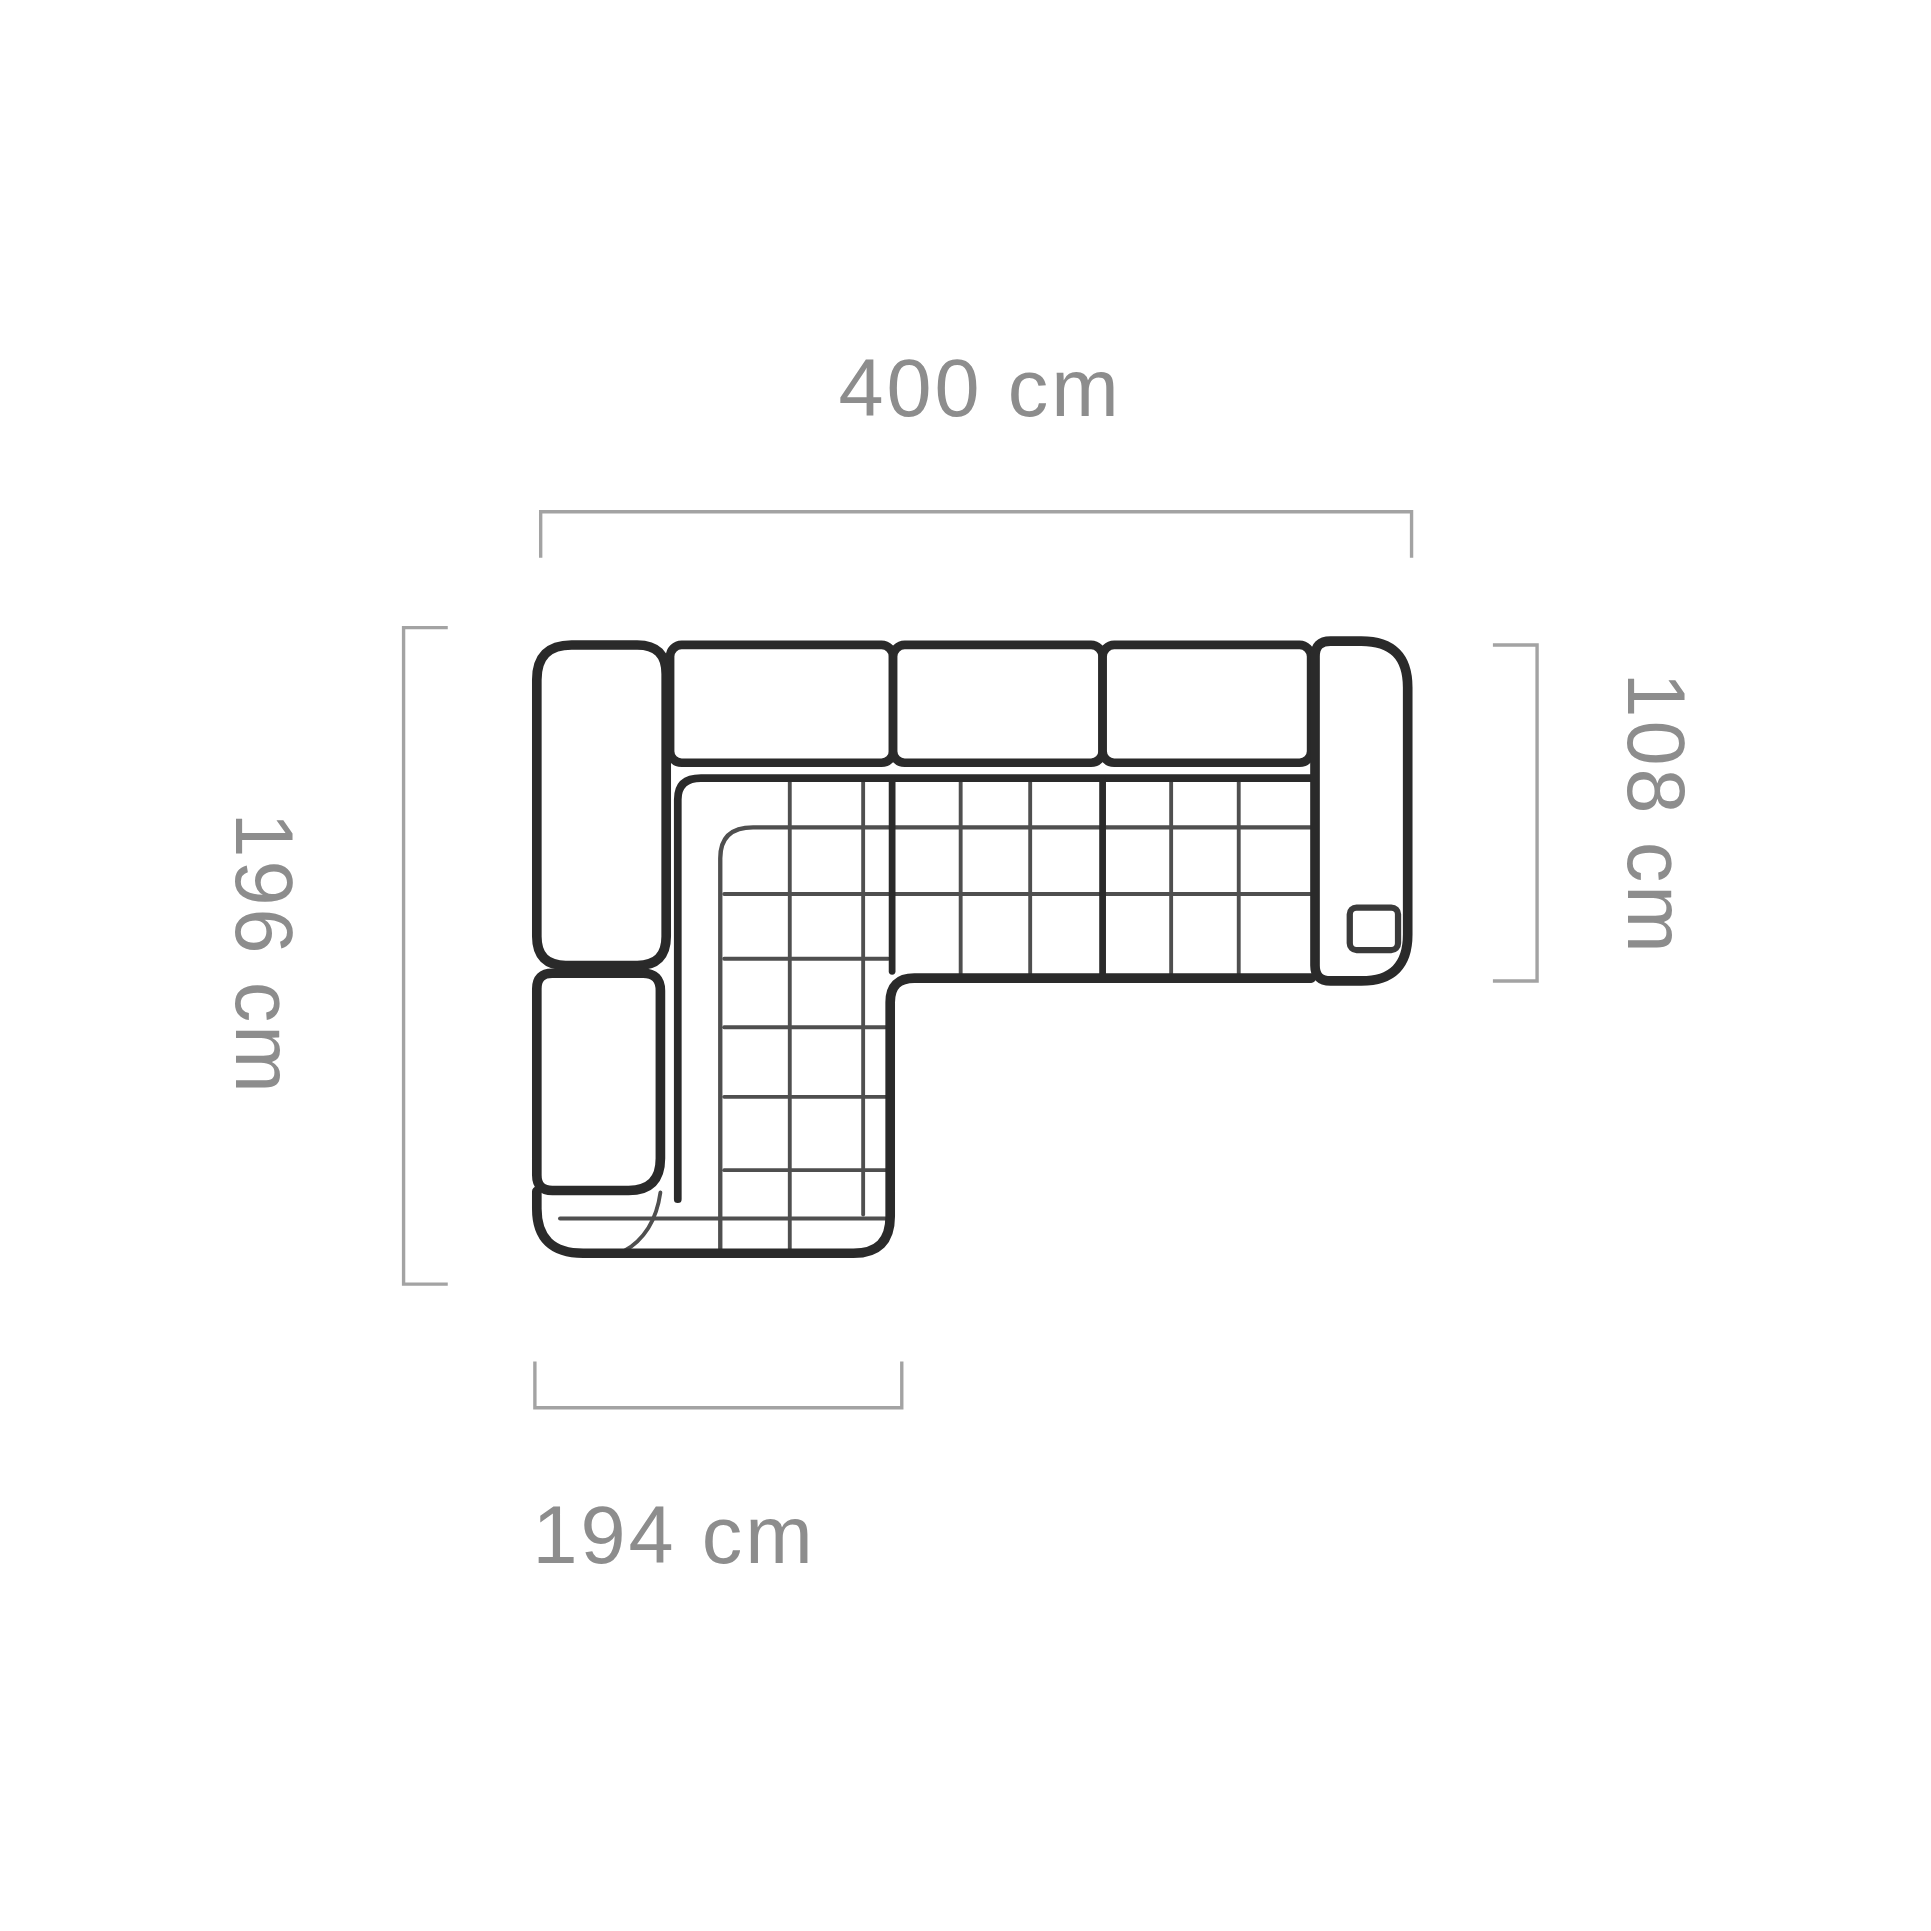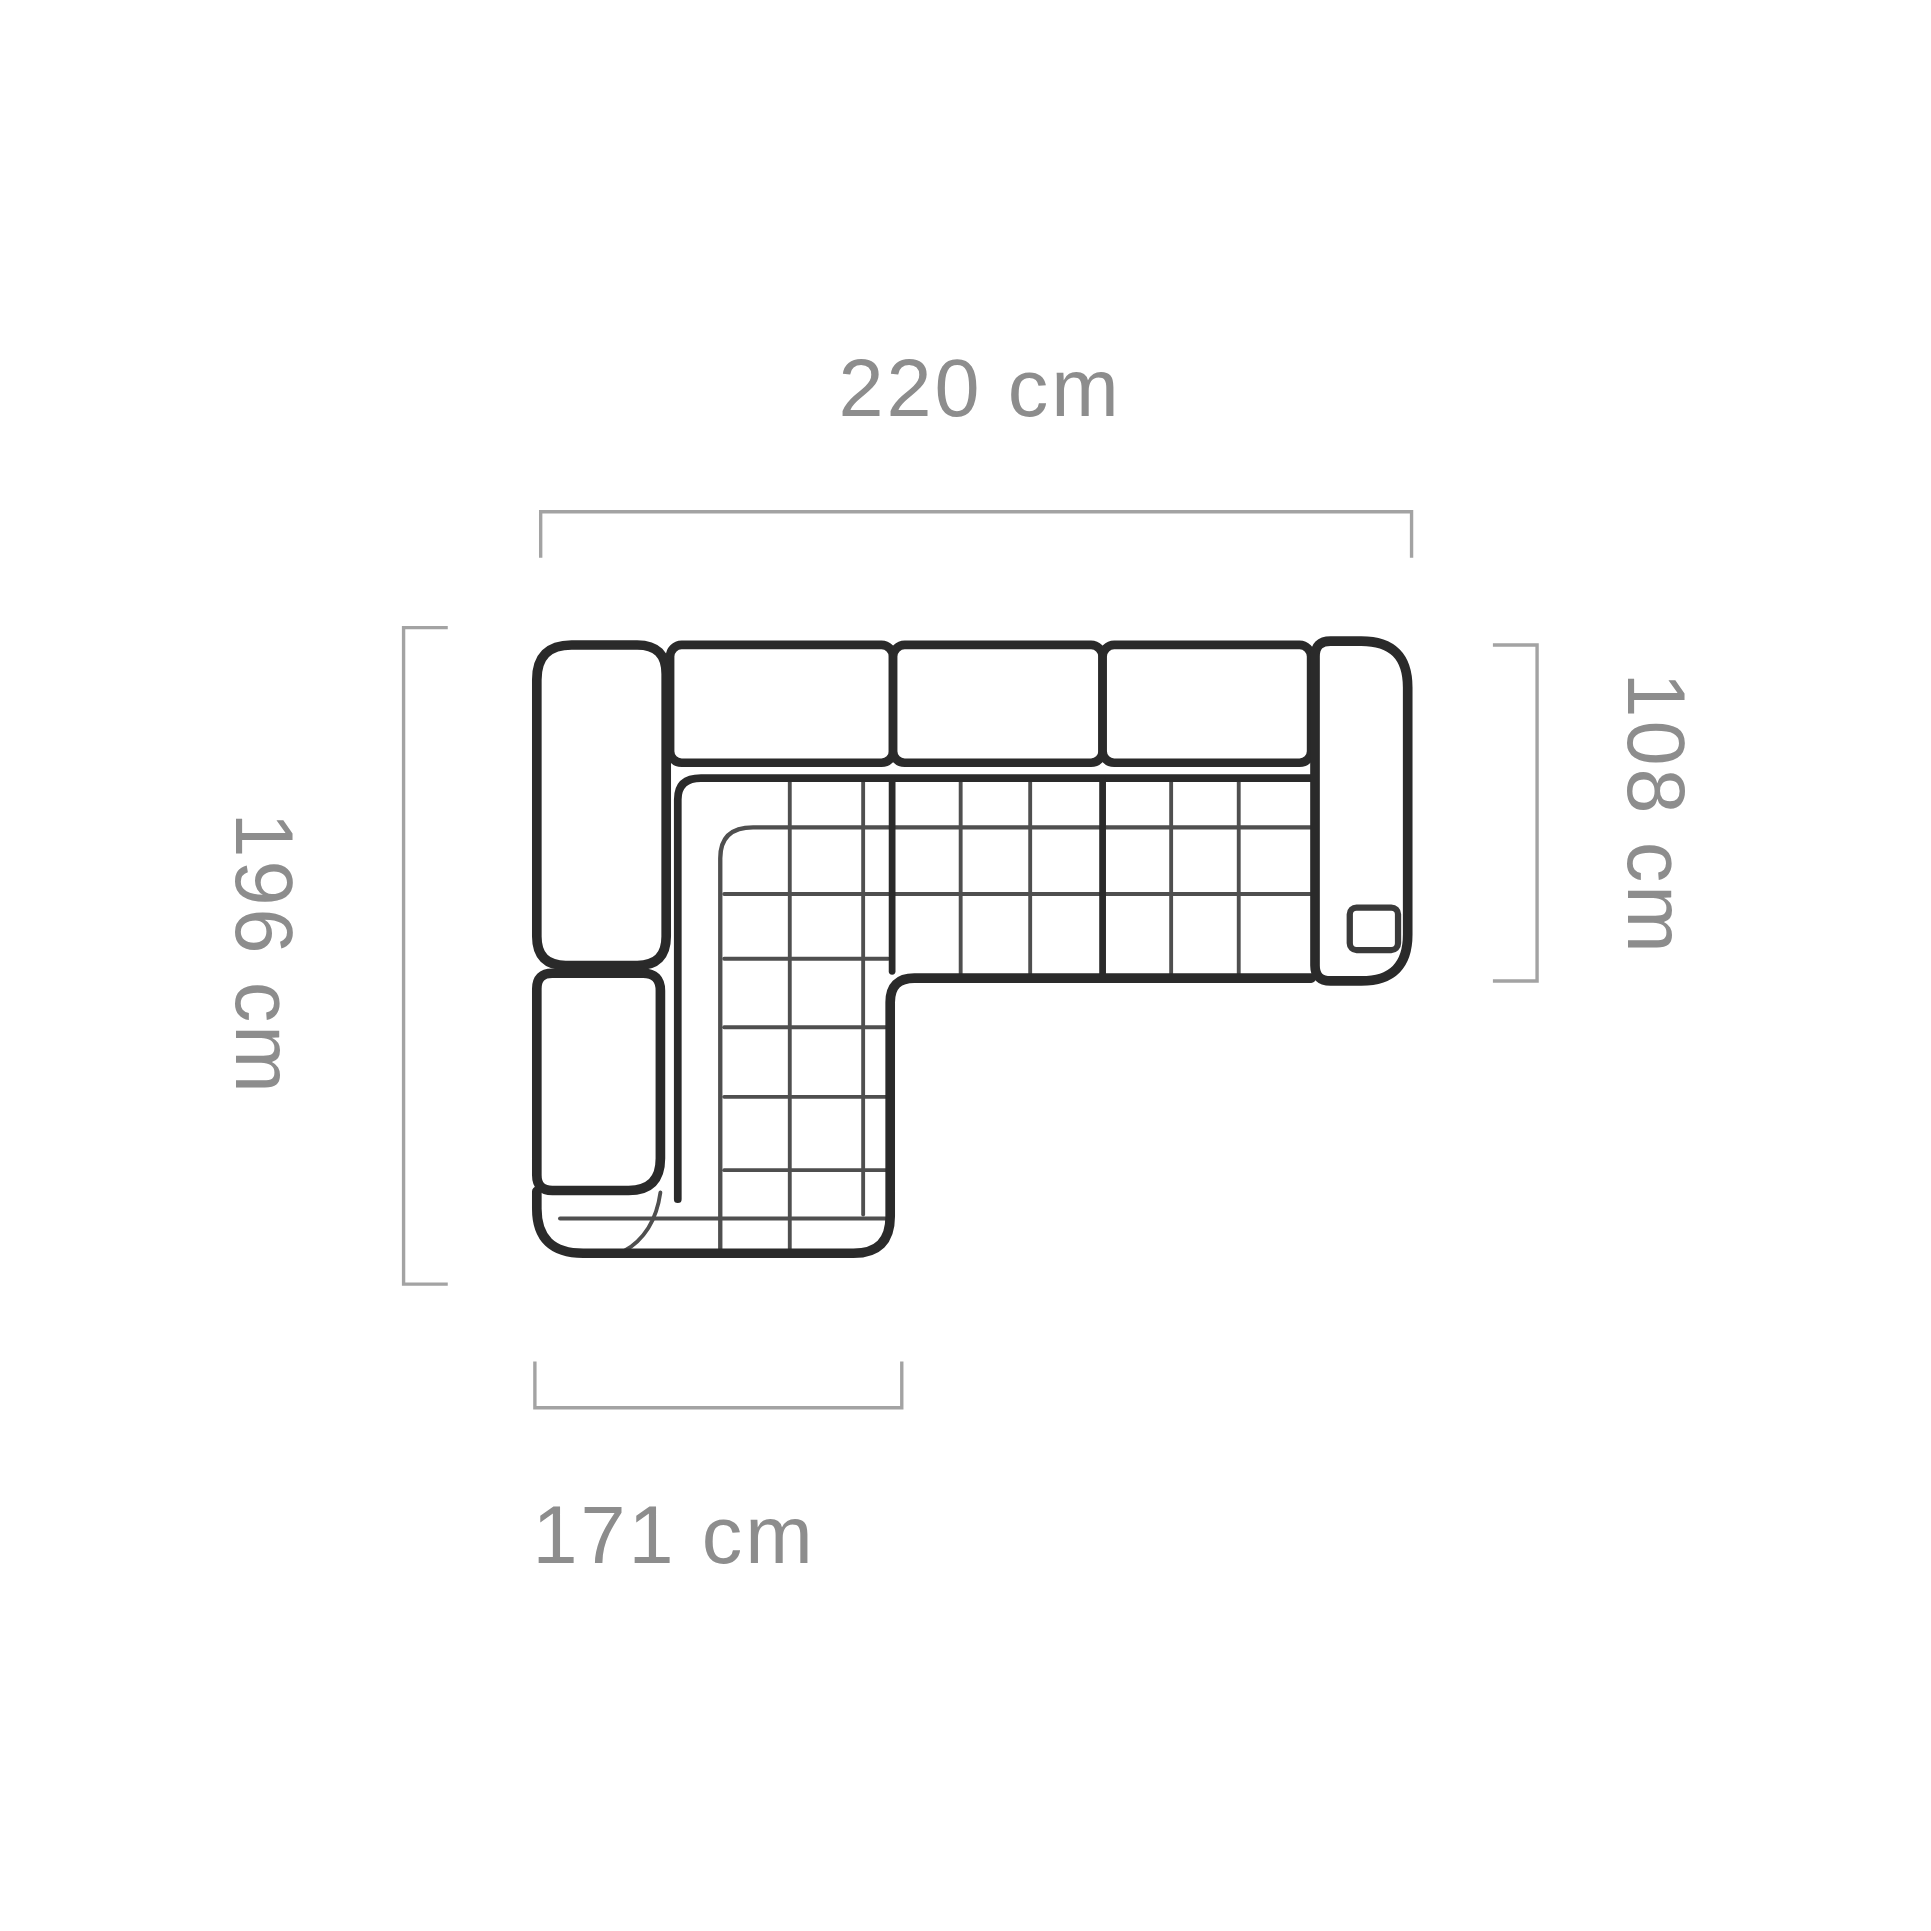--- a/index.html
+++ b/index.html
@@ -102,22 +102,22 @@
       <path class="o10" d="M572,1008 H666 Q684,1008 684,1026 V1200 Q684,1233 651,1233 H572 Q556,1233 556,1217 V1024 Q556,1008 572,1008 Z"></path>
     </g>
 
     <g>
       <path class="o10" d="M1378,664 H1410 Q1458,664 1458,712 V968 Q1458,1016 1410,1016 H1378 Q1362,1016 1362,1000 V680 Q1362,664 1378,664 Z"></path>
       <rect class="sq" x="1398" y="940" width="50" height="44" rx="7"></rect>
     </g>
 
   </svg>
 
-  <div class="dim-label" style="left:980px; top:388px;">220 cm</div>
+  <div class="dim-label" style="left:980px; top:388px;">400 cm</div>
 
   <div class="dim-label rot90" style="left:263px; top:954px;">196 cm</div>
 
   <div class="dim-label rot90" style="left:1655px; top:814px;">108 cm</div>
 
-  <div class="dim-label" style="left:674px; top:1535px;">171 cm</div>
+  <div class="dim-label" style="left:674px; top:1535px;">194 cm</div>
 
 </div>
 
 
 </body></html>

